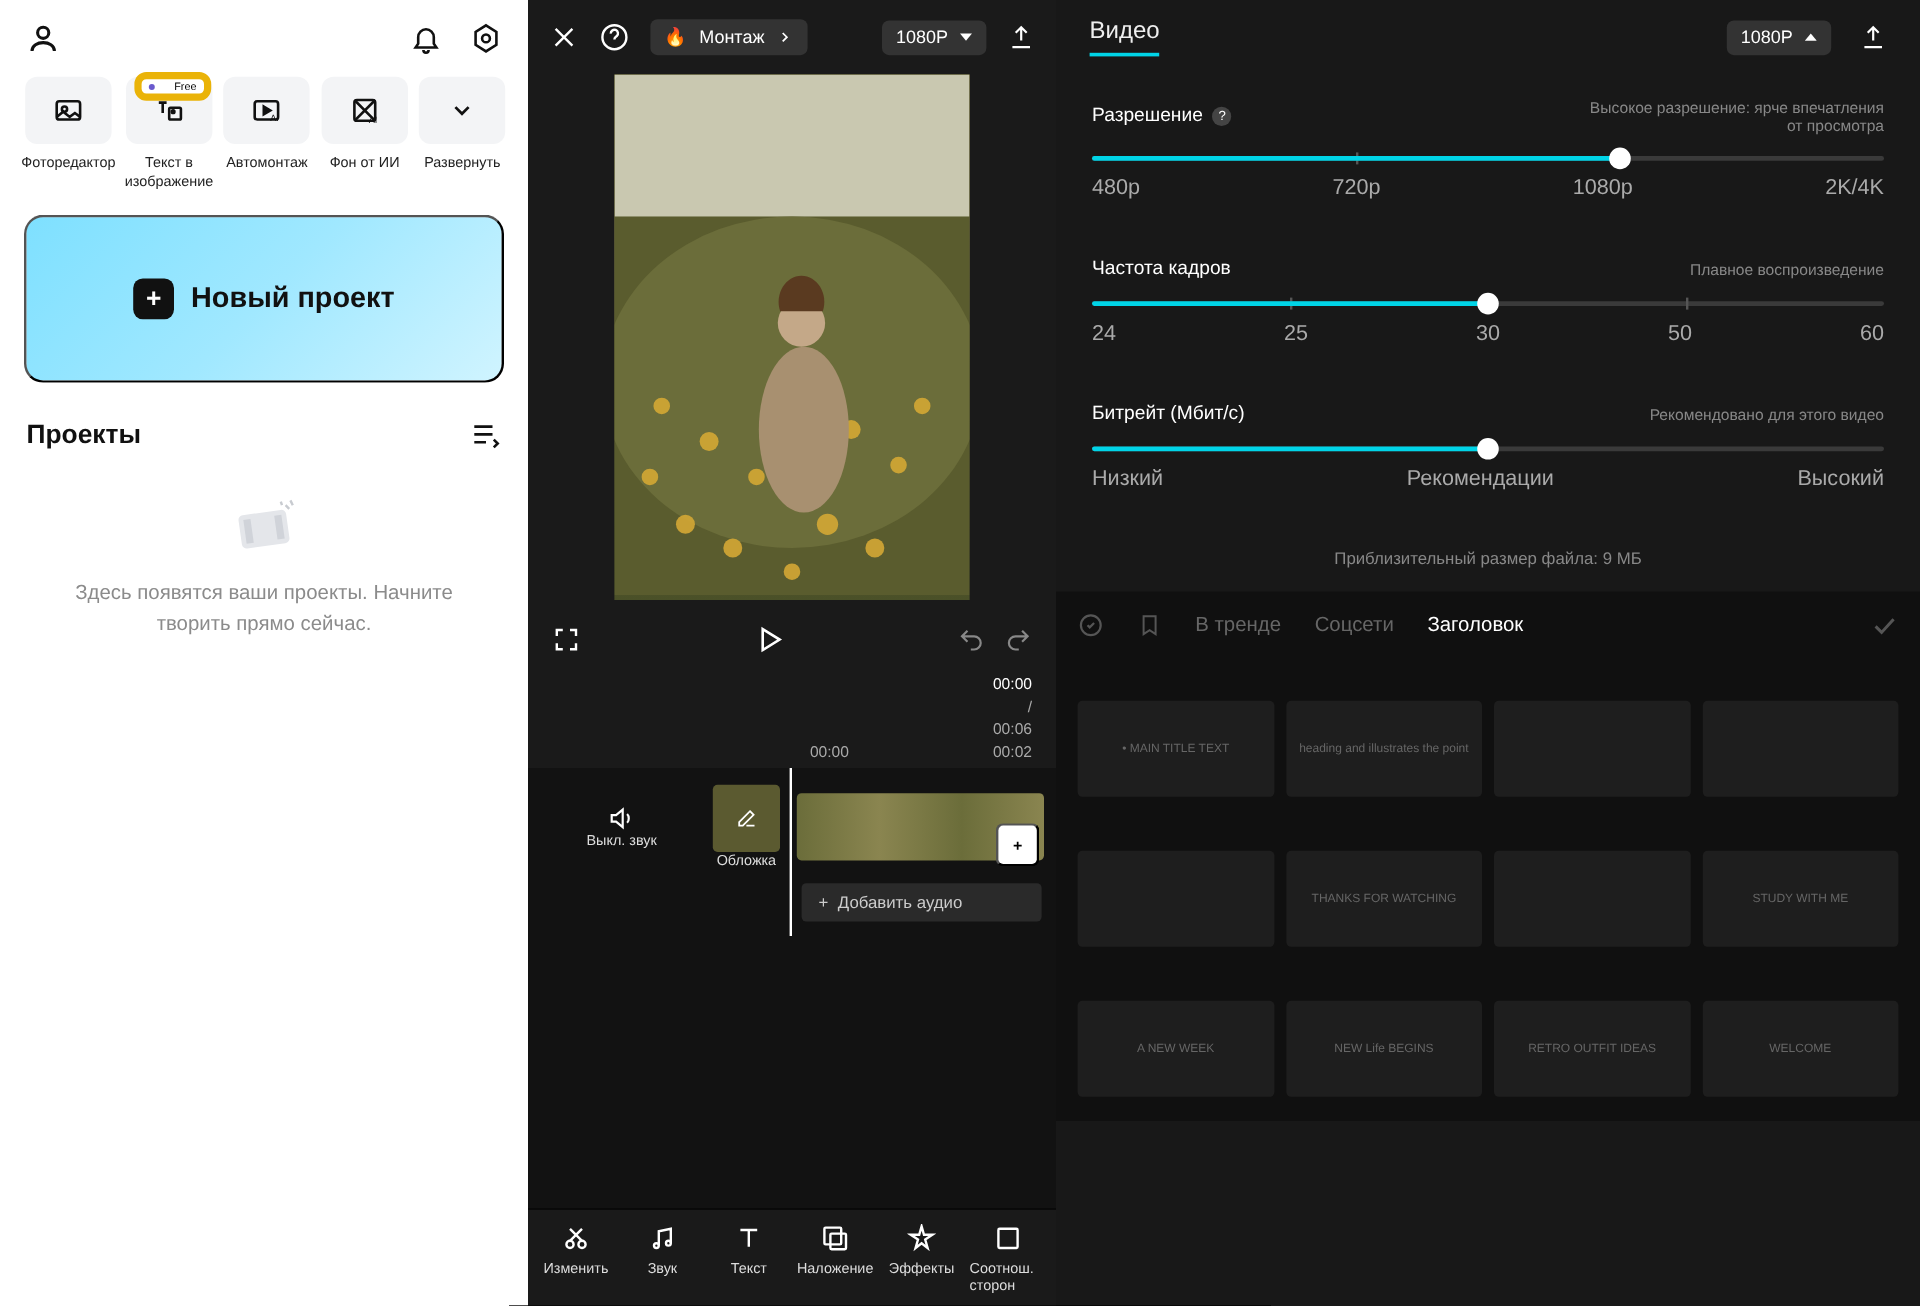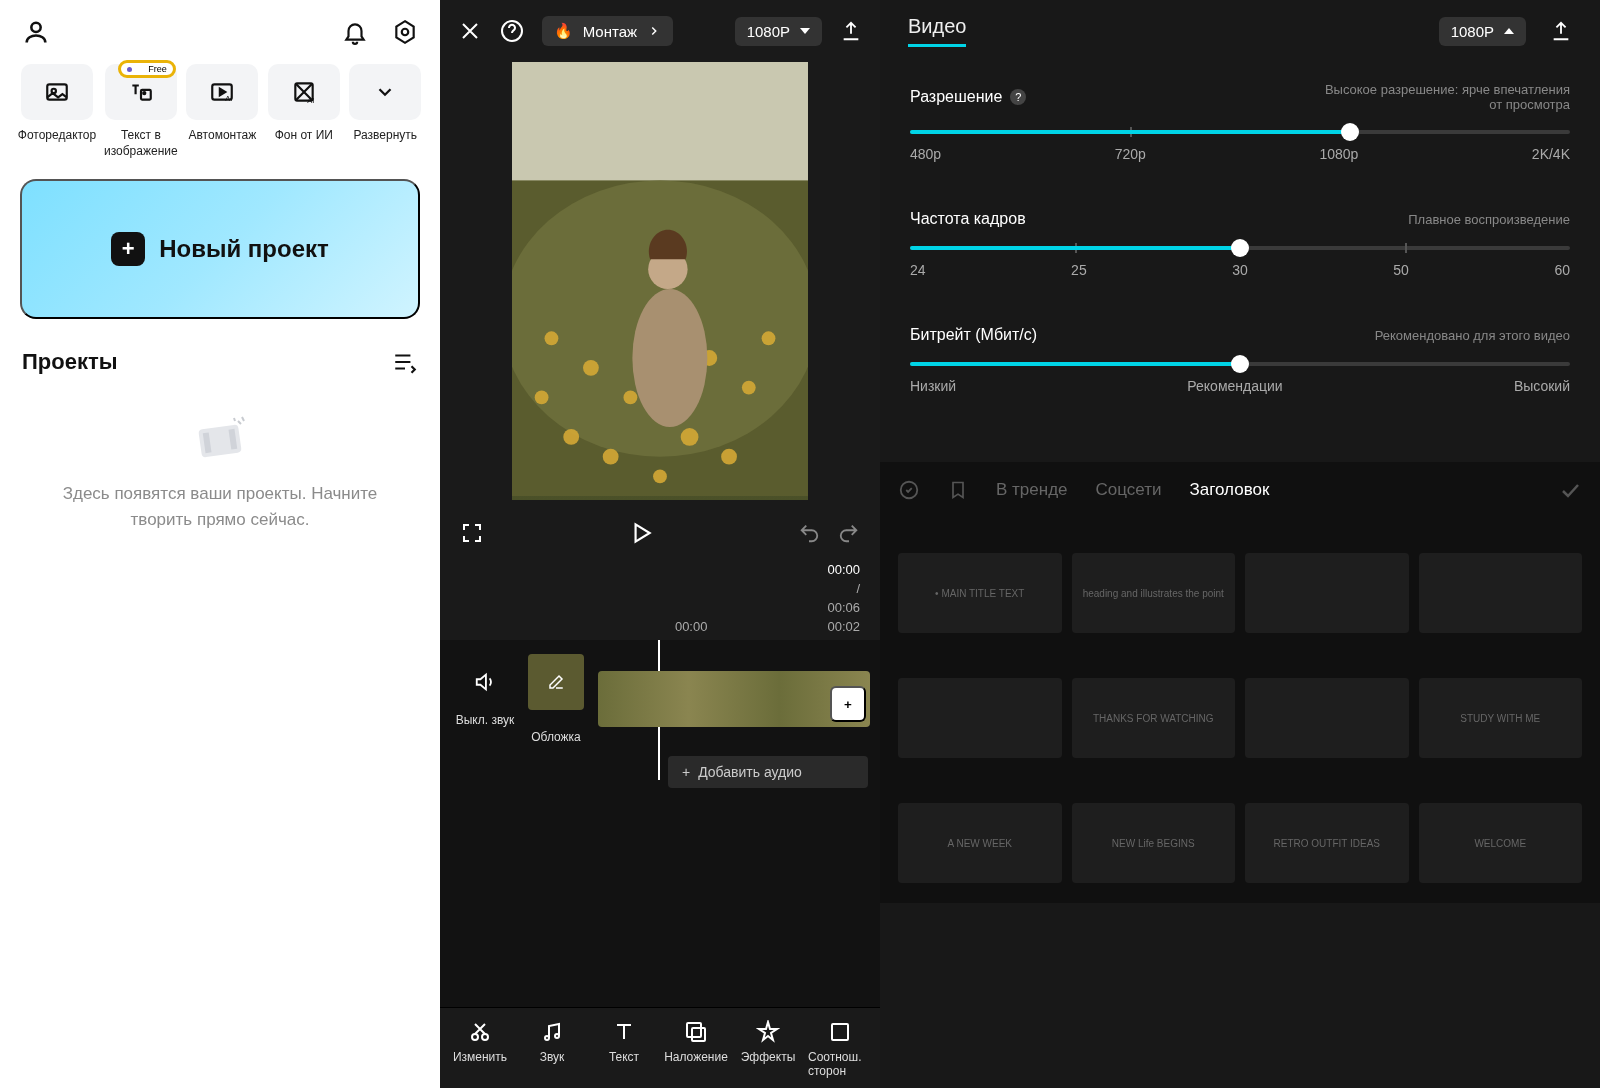--- a/index.html
+++ b/index.html
@@ -7,21 +7,21 @@
   
   
   .panel-left { width: 440px; height: 100%; background: #fff; display: flex; flex-direction: column; }
   .left-header { display: flex; align-items: center; justify-content: space-between; padding: 18px 22px; }
   .left-header-right { display: flex; gap: 24px; }
   .icon-btn { background: none; border: none; cursor: pointer; display: flex; align-items: center; justify-content: center; }
   .tool-row { display: flex; gap: 8px; padding: 0 18px; }
   .tool { width: 78px; display: flex; flex-direction: column; align-items: center; position: relative; }
   .tool-icon { width: 72px; height: 56px; background: #f3f4f6; border-radius: 10px; display: flex; align-items: center; justify-content: center; margin-bottom: 8px; }
   .tool-label { font-size: 12px; color: #222; text-align: center; line-height: 1.3; }
-  .free-badge { position: absolute; top: -4px; right: 2px; background: #fff; border: 3px solid #eab308; border-radius: 10px; font-size: 9px; padding: 1px 6px; display:flex; align-items:center; gap:16px;}
+  .free-badge { position: absolute; top: -4px; right: 2px; background: #fff; border: 6px solid #eab308; border-radius: 10px; font-size: 9px; padding: 1px 6px; display:flex; align-items:center; gap:16px;}
   .free-dot{width:5px;height:5px;border-radius:50%;background:#6a5acd;}
   .new-project { margin: 20px; height: 140px; border-radius: 16px; background: linear-gradient(135deg, #7ee0ff 0%, #a0e8ff 50%, #d0f4ff 100%); display: flex; align-items: center; justify-content: center; gap: 14px; font-size: 24px; font-weight: 600; color: #111; cursor: pointer; }
   .plus-square { width: 34px; height: 34px; background: #111; border-radius: 8px; display: flex; align-items: center; justify-content: center; color: #fff; font-size: 22px; font-weight: 700; }
   .projects-header { display: flex; align-items: center; justify-content: space-between; padding: 10px 22px; }
   .projects-title { font-size: 22px; font-weight: 700; color: #111; }
   .empty-area { flex: 1; display: flex; flex-direction: column; align-items: center; padding-top: 30px; }
   .empty-icon { width: 60px; height: 48px; margin-bottom: 18px; }
   .empty-text { font-size: 17px; color: #8b8b8b; text-align: center; line-height: 1.5; padding: 0 40px; }
   
   
@@ -33,21 +33,21 @@
   .pill-flame{color:#ff6b35;}
   .preview-area { flex: 0 0 auto; display: flex; justify-content: center; padding: 0 0 10px; }
   .preview-img { width: 296px; height: 438px; background: linear-gradient(180deg, #8a8550 0%, #6b6d3a 50%, #4a5028 100%); border-radius: 0; position: relative; overflow: hidden; }
   .flower-layer{position:absolute;inset:0;}
   .player-row { display: flex; align-items: center; justify-content: space-between; padding: 10px 20px; }
   .time-row { display: flex; align-items: flex-end; padding: 6px 20px; font-size: 13px; color: #aaa; gap:4px;flex-direction:column;}
   .time-cur{color:#fff;}
   .ticks{display:flex; gap:120px; margin-left:auto;}
   .timeline-area { background: #121212; padding: 14px 10px 10px; position: relative; height:140px;}
   .tl-row { display: flex; align-items: center; gap: 8px; }
-  .tl-btn { display: flex; flex-direction: column; align-items: center; gap: 20px; font-size: 12px; color: #ddd; }
+  .tl-btn { display: flex; flex-direction: column; align-items: center; gap: 0; font-size: 12px; color: #ddd; margin-left: 33px; }
   .thumb-sq { width: 56px; height: 56px; background: #5b5a30; border-radius: 4px; display:flex;align-items:center;justify-content:center;}
   .clip-strip { flex: 1; height: 56px; background: linear-gradient(90deg,#6b6d3a,#8a8550,#6b6d3a,#8a8550); border-radius: 4px; position: relative; margin-left:6px;}
   .add-btn { position: absolute; right: 14px; top: 46%; transform:translateY(-50%); width: 36px; height: 36px; background: #fff; border-radius: 6px; display:flex;align-items:center;justify-content:center; color:#000; font-weight:700;}
   .playhead{position:absolute; left:218px; top:0; bottom:0; width:2px; background:#fff;}
   .audio-row { margin: 12px 0 0 218px; background: #2a2a2a; border-radius: 4px; padding: 8px 14px; font-size: 14px; color: #ccc; display:flex; align-items:center; gap:8px; width:200px;}
   .bottom-tools { margin-top: auto; display: flex; justify-content: space-around; padding: 12px 4px 10px; background: #1a1a1a; border-top:1px solid #000;}
   .btool { display: flex; flex-direction: column; align-items: center; gap: 6px; font-size: 12px; color: #ddd; width: 64px; }
   
   
   .panel-right { flex: 1; height: 100%; background: #181818; color: #fff; display: flex; flex-direction: column; }
@@ -57,21 +57,21 @@
   .settings-body { padding: 20px 30px; }
   .setting-block { margin-bottom: 48px; }
   .setting-head { display: flex; align-items: center; justify-content: space-between; margin-bottom: 18px; }
   .setting-label { font-size: 16px; display: flex; align-items: center; gap: 8px; }
   .setting-hint { font-size: 13px; color: #888; text-align: right; max-width: 250px; }
   .qmark{width:16px;height:16px;border-radius:50%;background:#444;font-size:11px;display:flex;align-items:center;justify-content:center;}
   .slider { position: relative; height: 4px; background: #3a3a3a; border-radius: 2px; margin-bottom: 10px; }
   .slider-fill { position: absolute; left: 0; top: 0; height: 100%; background: #00d4e7; border-radius: 2px; }
   .slider-thumb { position: absolute; top: 50%; width: 18px; height: 18px; border-radius: 50%; background: #fff; transform: translate(-50%, -50%); }
   .slider-notch{position:absolute;top:-3px;width:2px;height:10px;background:#555;}
-  .slider-labels { display: flex; justify-content: space-between; font-size: 14px; color: #aaa; margin-top: 12px;}
+  .slider-labels { display: flex; justify-content: space-between; font-size: 18px; color: #aaa; margin-top: 12px;}
   .filesize { text-align: center; color: #888; font-size: 14px; margin-top: 10px; }
   
   .template-section { background: #101010; padding: 16px 18px 20px; }
   .template-tabs { display: flex; align-items: center; gap: 28px; font-size: 17px; color: #666; margin-bottom: 16px; }
   .template-tabs .active { color: #ffffff; }
   .template-grid { display: grid; grid-template-columns: repeat(4, 1fr); gap: 10px; }
   .tcard { height: 80px; background: #1e1e1e; border-radius: 4px; display: flex; align-items: center; justify-content: center; font-size: 10px; color: #666; text-align: center; padding: 4px; margin-top: 35px; }
   .check-end{margin-left:auto;}
   
   svg { display: block; }
@@ -414,20 +414,21 @@
       <div class="slider">
         <div class="slider-fill" style="width:50%"></div>
         <div class="slider-thumb" style="left:50%"></div>
       </div>
       <div class="slider-labels">
         <span>Низкий</span>
         <span>Рекомендации</span>
         <span>Высокий</span>
       </div>
     </div>
+    <div class="filesize">Приблизительный размер файла: 9 МБ</div>
   </div>
   <div class="template-section">
     <div class="template-tabs">
       <button class="icon-btn">
           <svg width="22" height="22" viewBox="0 0 24 24" fill="none" stroke="#555" stroke-width="2">
             <circle cx="12" cy="12" r="9"></circle>
             <path d="M9 12l2 2 4-4"></path>
           </svg>
         </button>
       <button class="icon-btn">

